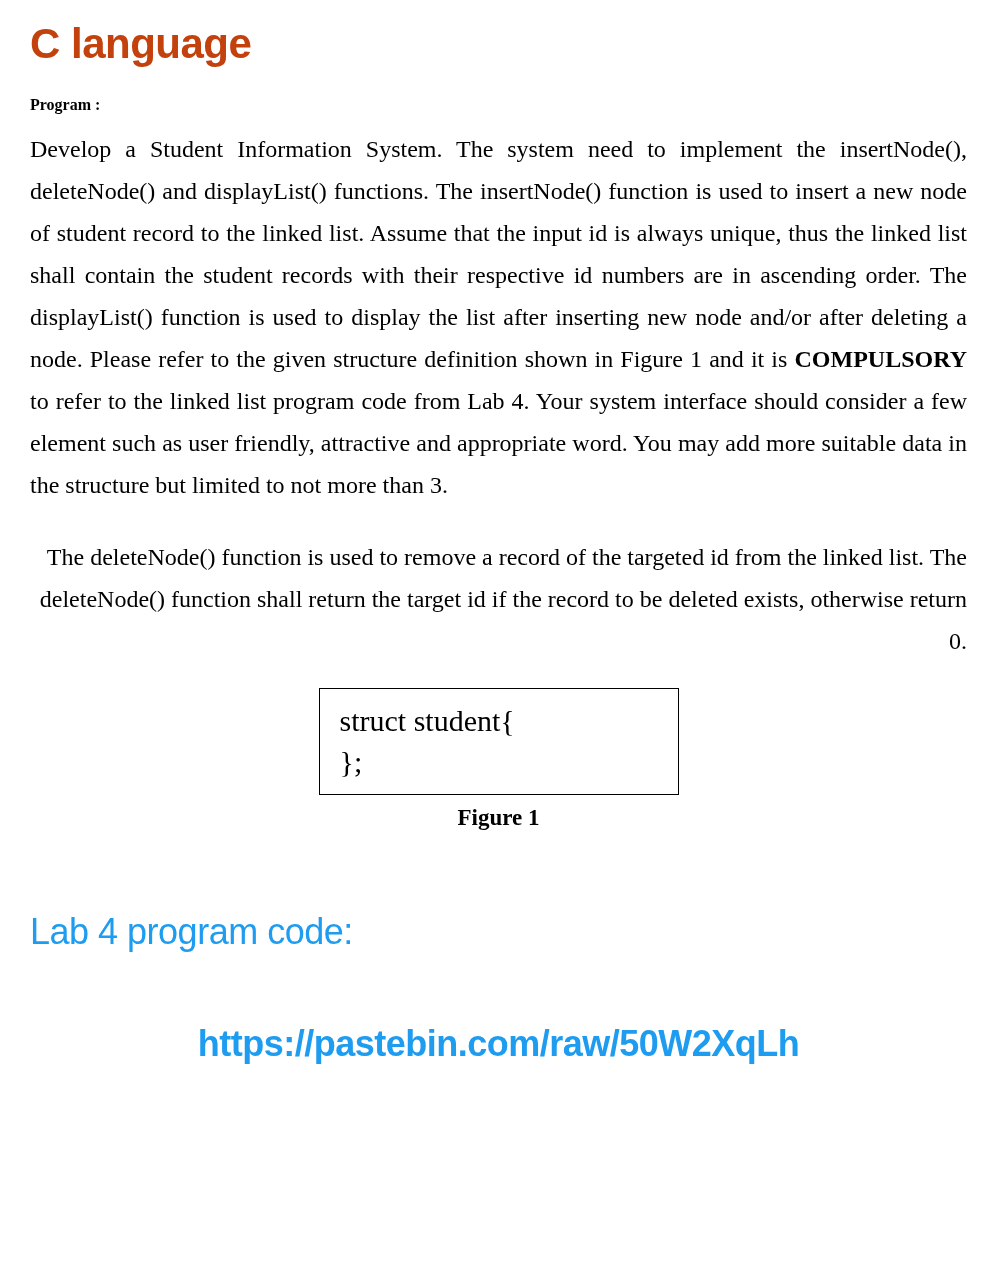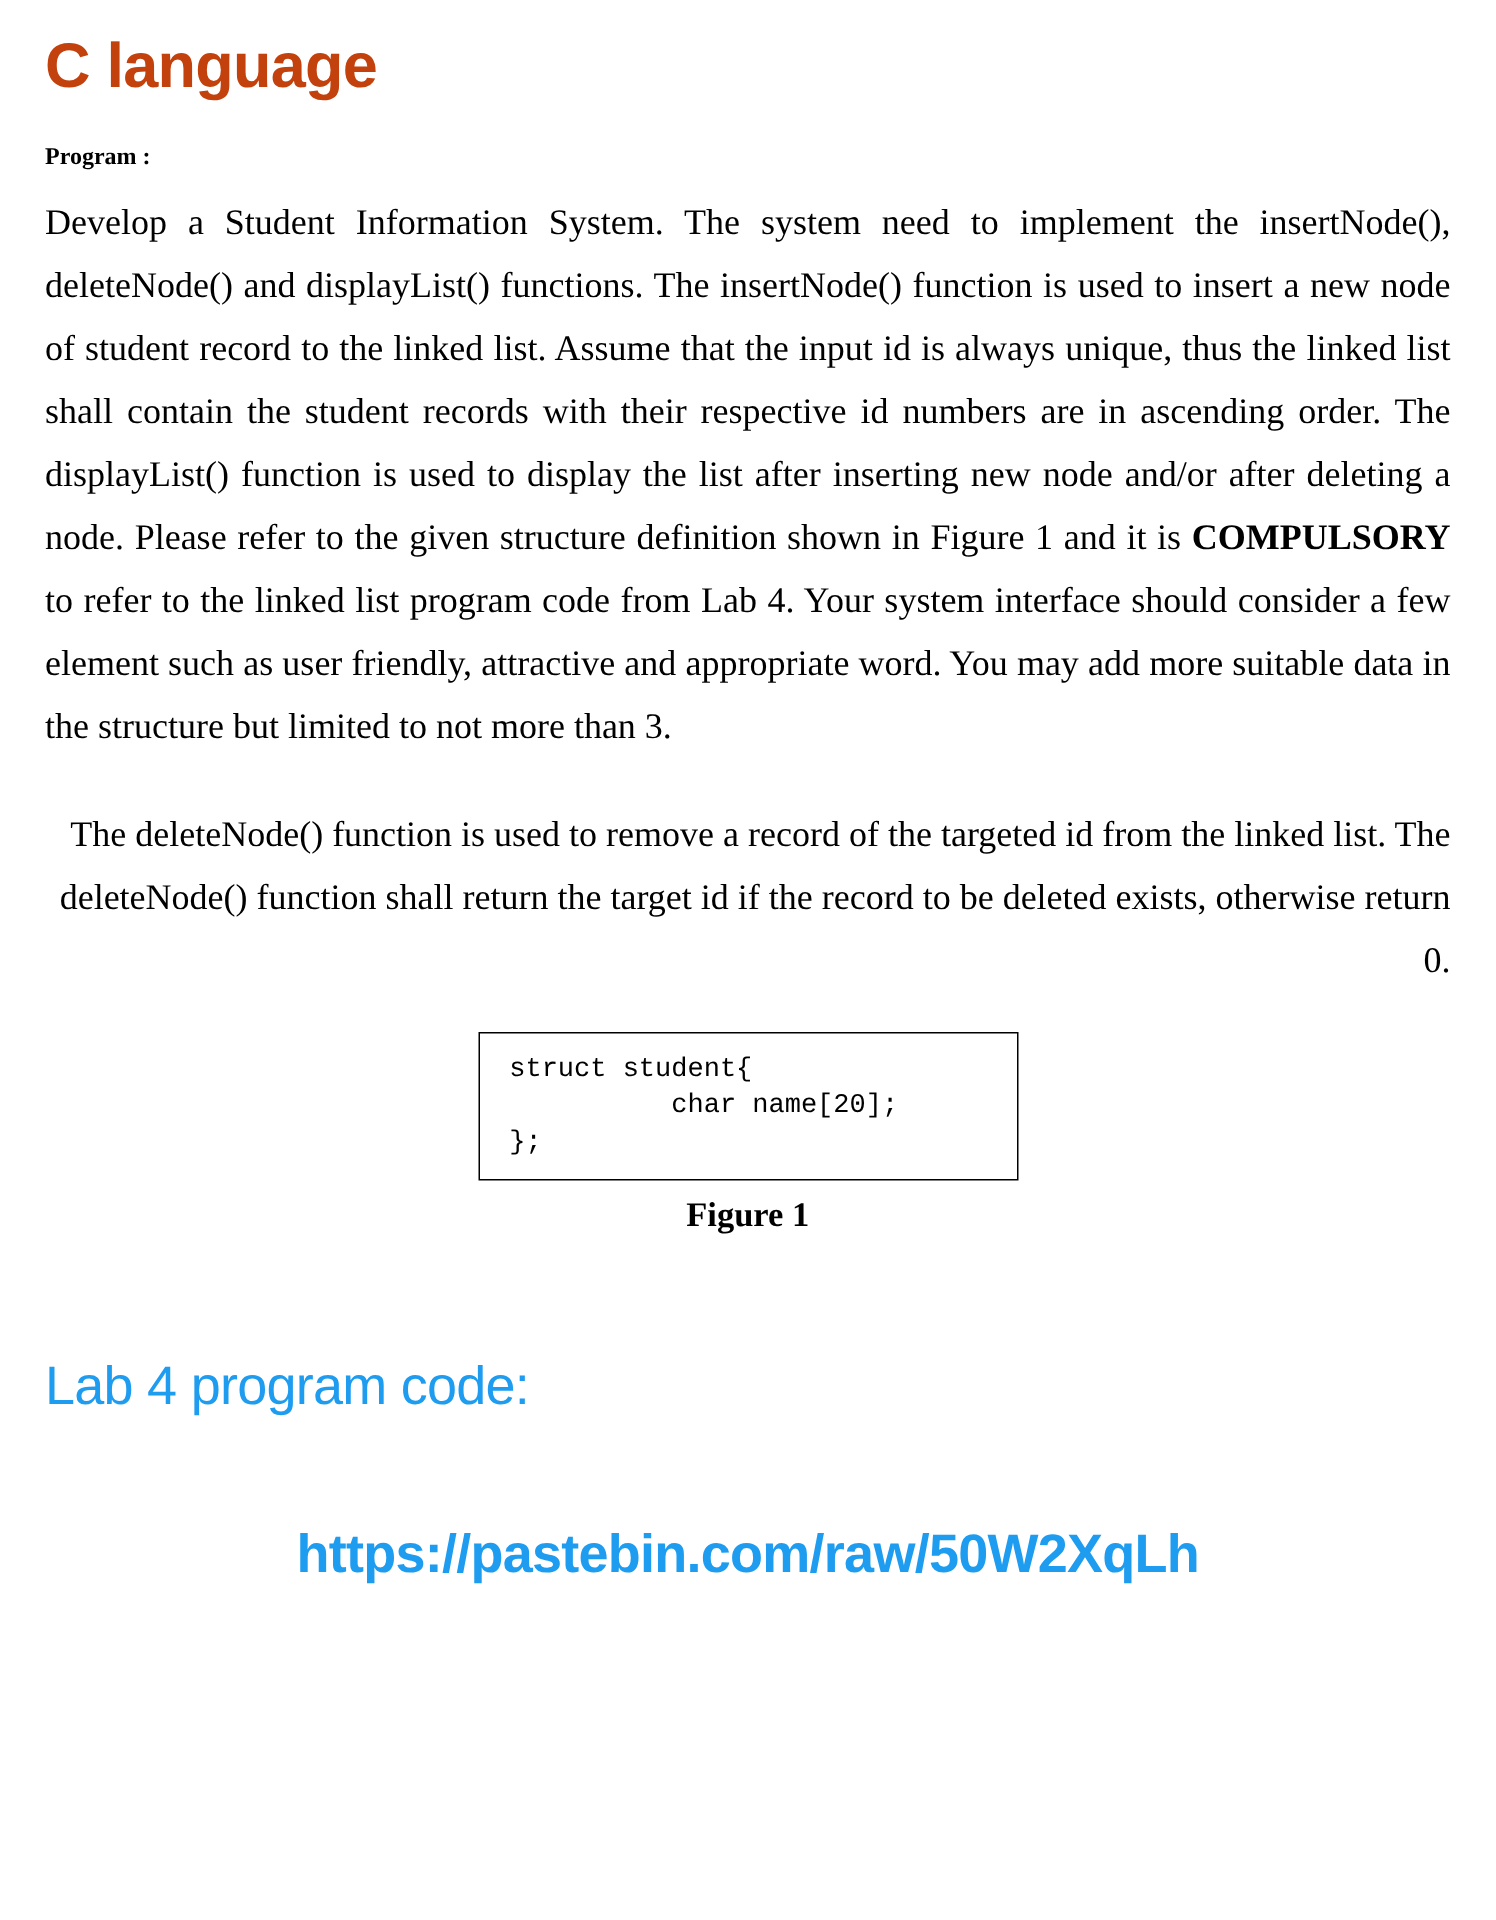--- a/index.html
+++ b/index.html
@@ -44,22 +44,22 @@
       margin-bottom: 26px;
     }
     .code-container {
       display: flex;
       justify-content: center;
       margin-bottom: 10px;
     }
     .code-box {
       border: 1.5px solid #000000;
       padding: 12px 20px 12px 20px;
-      font-family: Liberation Mono, monospace;
-      font-size: 18px;
+      font-family: Liberation Serif, serif;
+      font-size: 30px;
       line-height: 1.35;
       width: 360px;
     }
     .code-line {
       white-space: pre;
     }
     .figure-caption {
       text-align: center;
       font-weight: bold;
       font-size: 23px;
@@ -90,21 +90,20 @@
 
 <div class="section-label">Program :</div>
 
 <div class="body-para"><span>Develop a Student Information System. The system need to implement the insertNode(), deleteNode() and displayList() functions. The insertNode() function is used to insert a new node of student record to the  linked list. Assume that the input id is always unique, thus the linked list shall contain the student records with their respective id numbers are in ascending order. The displayList() function is used to display the list after inserting new node and/or after deleting a node. Please refer to the given structure definition shown in Figure 1 and it is </span><span class="bold">COMPULSORY</span><span> to refer to the linked list program code from Lab 4.  Your system interface should consider a few element such as user friendly, attractive and appropriate word.  You may add more suitable data in the structure but limited to not more than 3.</span></div>
 
 <div class="body-para2">The deleteNode() function is used to remove a record of the targeted id from the linked list. The deleteNode() function shall return the target id if the record to be deleted exists, otherwise return 0.</div>
 
 <div class="code-container">
   <div class="code-box">
     <div class="code-line">struct student{</div>
-    <div class="code-line">          char name[20];</div>
     <div class="code-line">};</div>
   </div>
 </div>
 
 <div class="figure-caption">Figure 1</div>
 
 <div class="lab-title">Lab 4 program code:</div>
 
 <div class="url-link">https://pastebin.com/raw/50W2XqLh</div>
 

